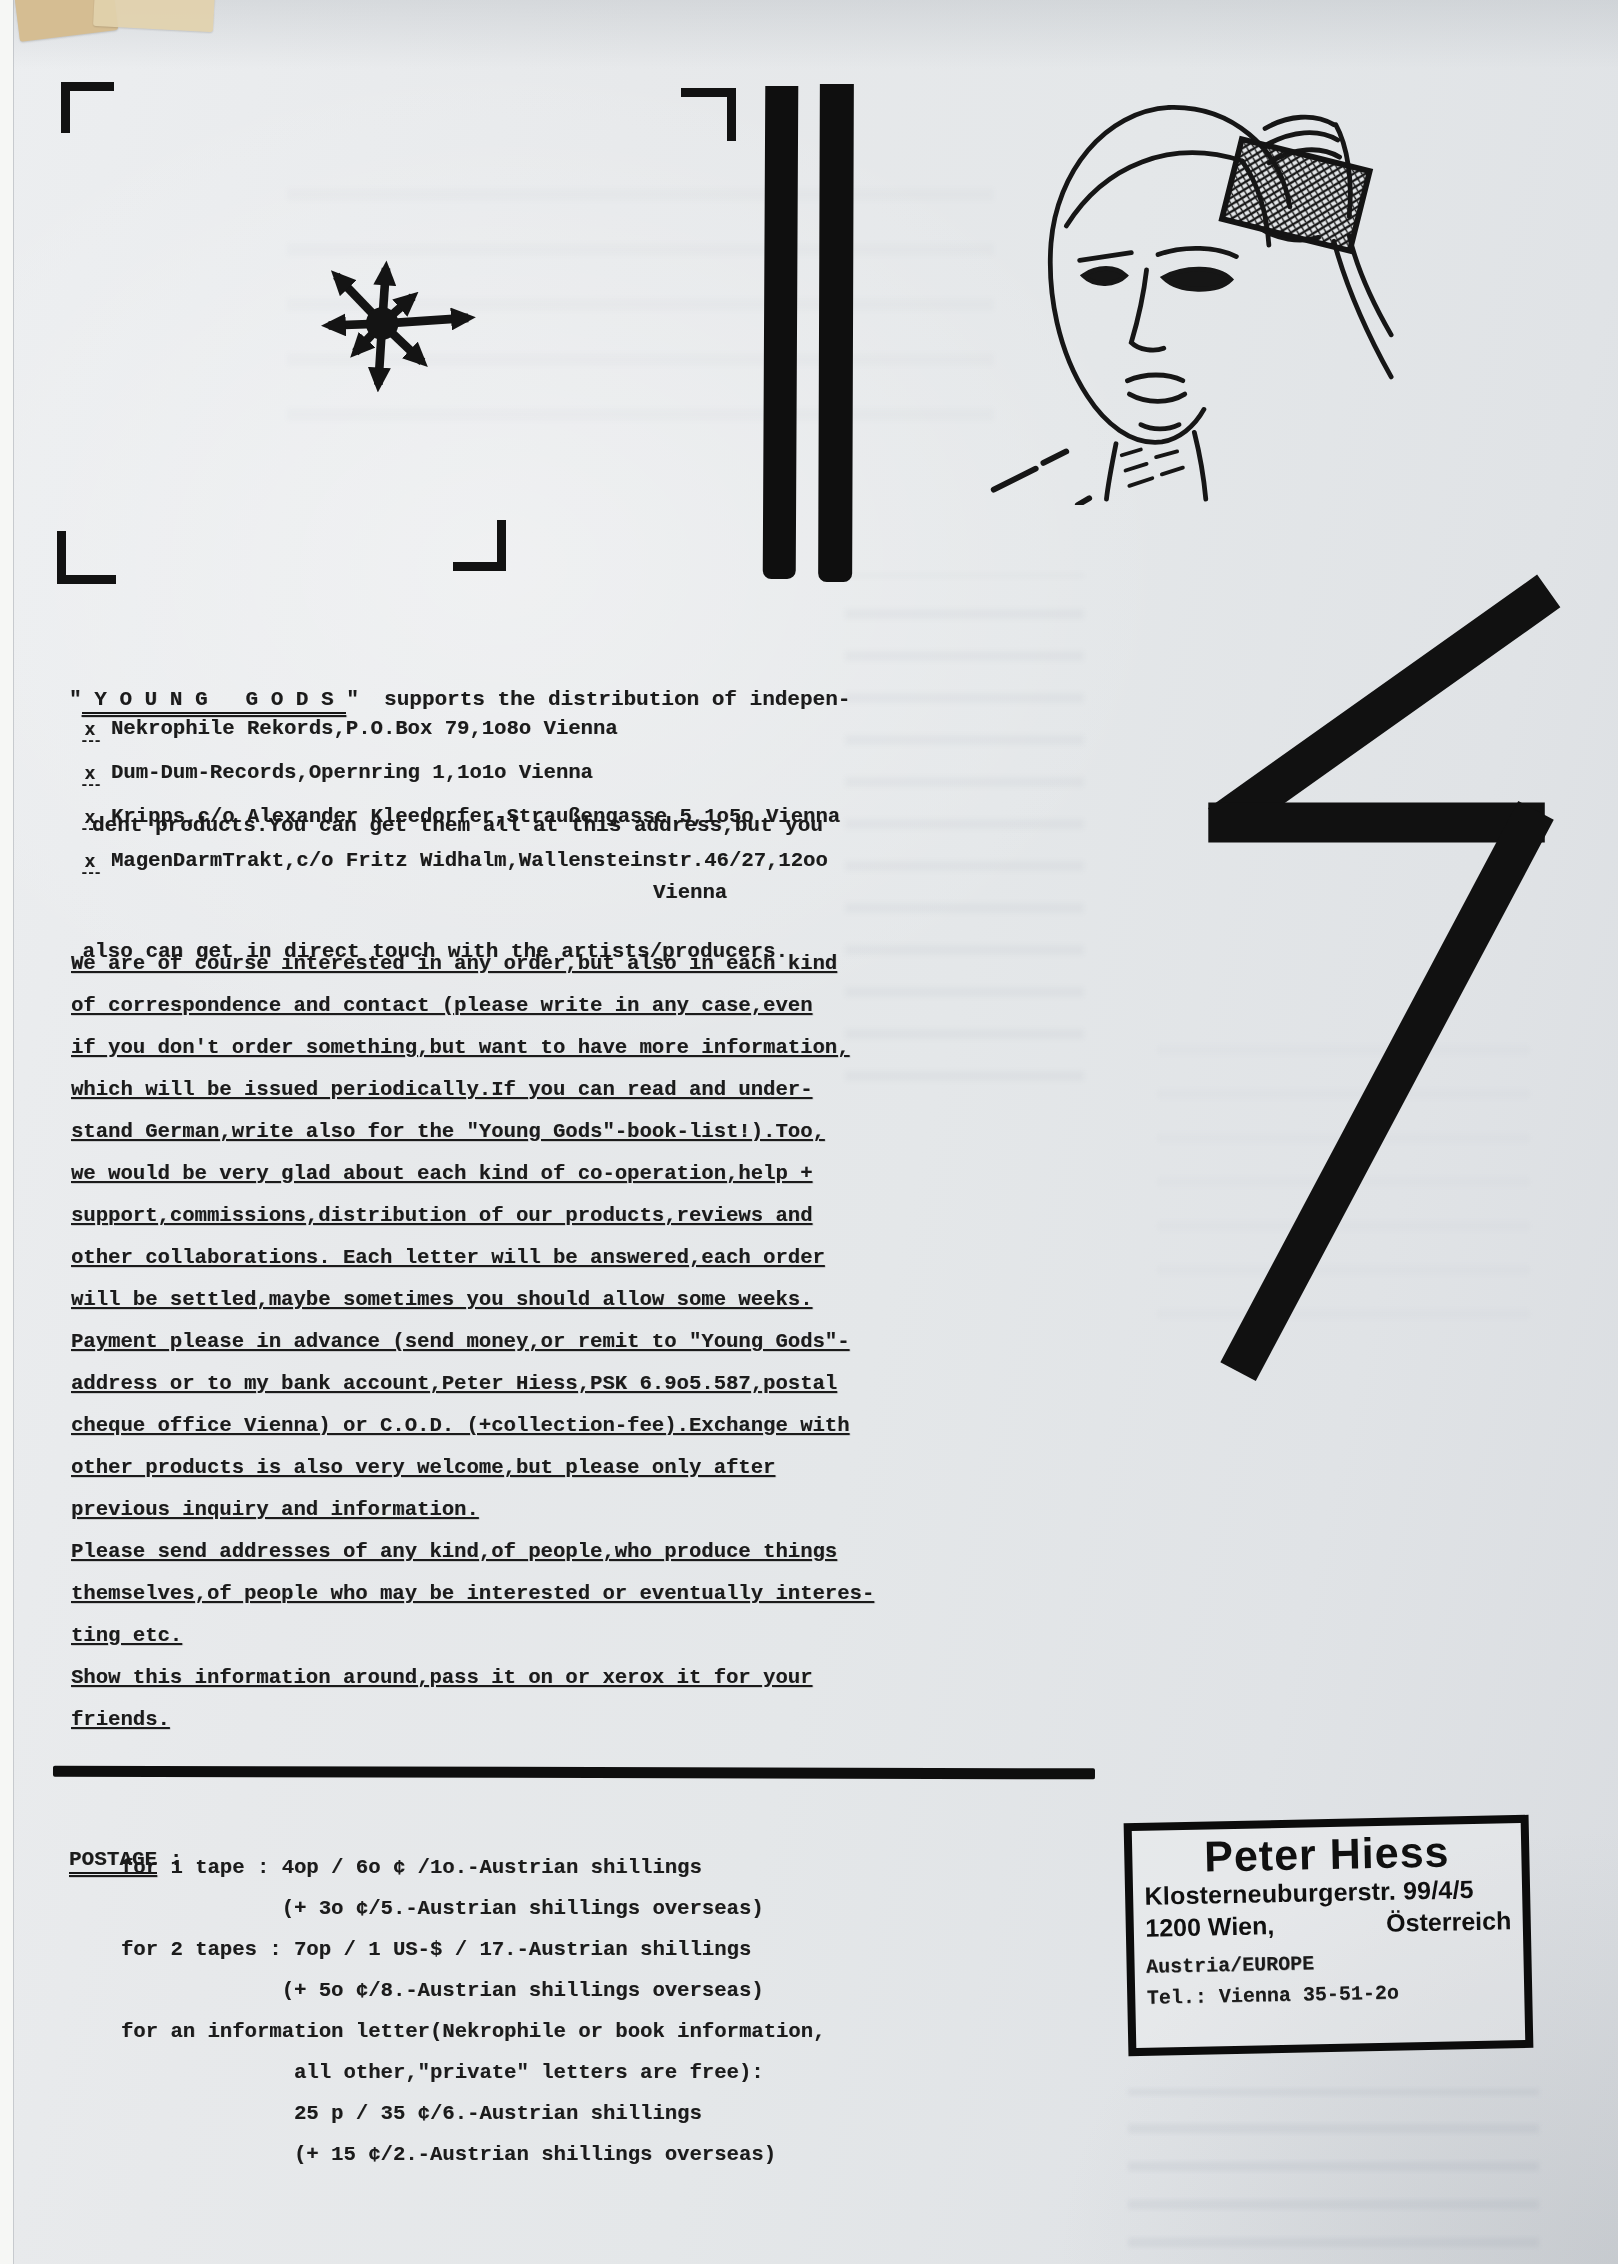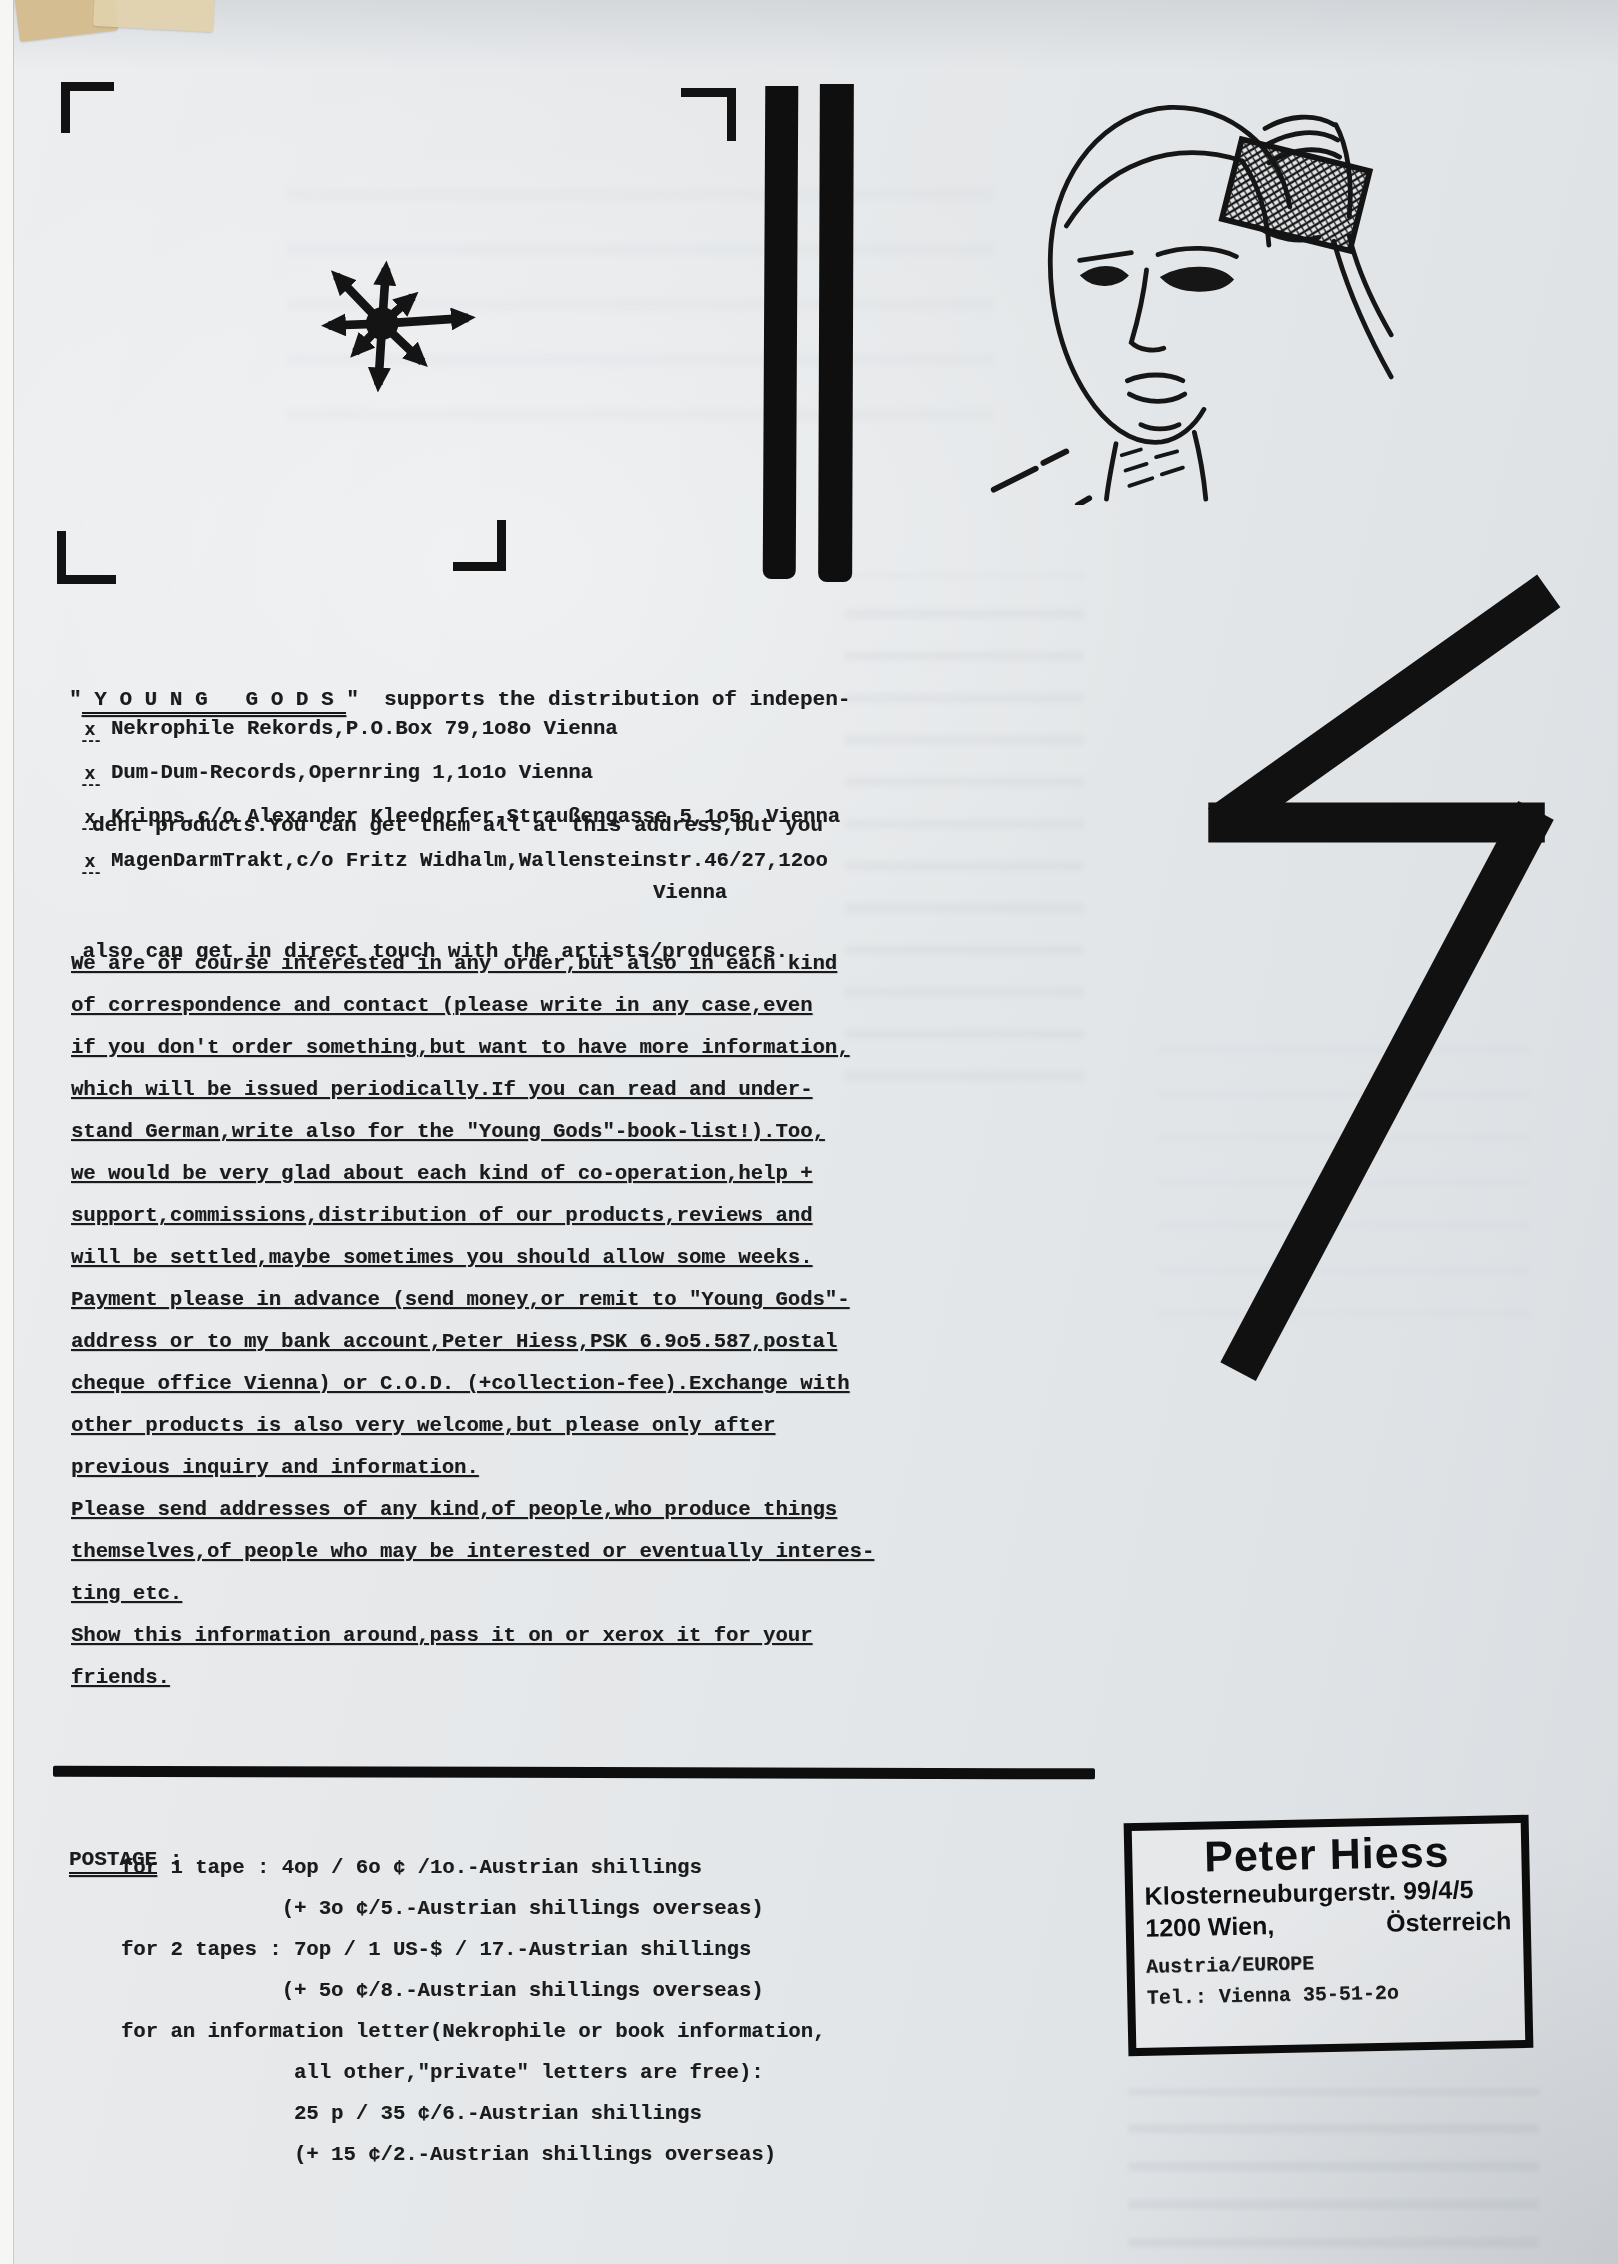--- a/index.html
+++ b/index.html
@@ -211,20 +211,21 @@
   <div class="vienna ink">Vienna</div>
 
   <div class="bodytxt ink">
     <div class="pre">We are of course interested in any order,but also in each kind</div>
     <div class="pre">of correspondence and contact (please write in any case,even</div>
     <div class="pre">if you don't order something,but want to have more information,</div>
     <div class="pre">which will be issued periodically.If you can read and under-</div>
     <div class="pre">stand German,write also for the "Young Gods"-book-list!).Too,</div>
     <div class="pre">we would be very glad about each kind of co-operation,help +</div>
     <div class="pre">support,commissions,distribution of our products,reviews and</div>
+    <div class="pre">other collaborations. Each letter will be answered,each order</div>
     <div class="pre">will be settled,maybe sometimes you should allow some weeks.</div>
     <div class="pre">Payment please in advance (send money,or remit to "Young Gods"-</div>
     <div class="pre">address or to my bank account,Peter Hiess,PSK 6.9o5.587,postal</div>
     <div class="pre">cheque office Vienna) or C.O.D. (+collection-fee).Exchange with</div>
     <div class="pre">other products is also very welcome,but please only after</div>
     <div class="pre">previous inquiry and information.</div>
     <div class="pre">Please send addresses of any kind,of people,who produce things</div>
     <div class="pre">themselves,of people who may be interested or eventually interes-</div>
     <div class="pre">ting etc.</div>
     <div class="pre">Show this information around,pass it on or xerox it for your</div>

